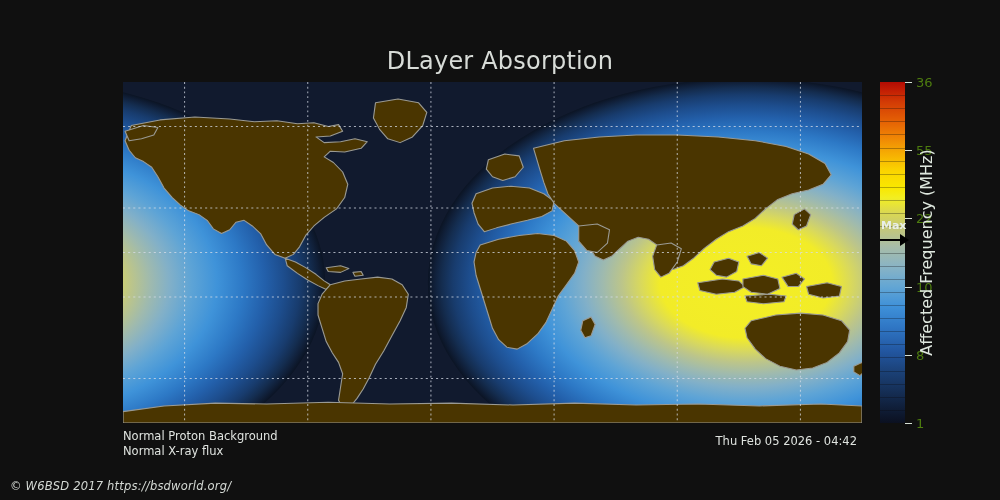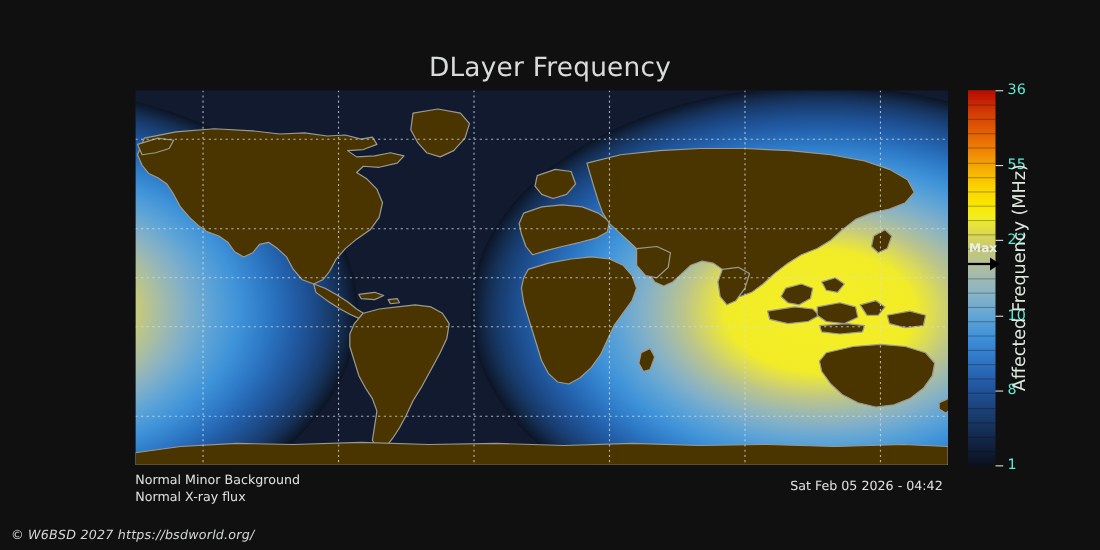--- a/index.html
+++ b/index.html
@@ -89,21 +89,21 @@
     position: absolute;
     left: 25px;
     width: 7px;
     height: 0;
     border-top: 1.5px solid #d6e0d6;
   }
   .cb-tick-label {
     position: absolute;
     left: 36px;
     font-size: 13px;
-    color: #5eead4;
+    color: #4d7c0f;
     transform: translateY(-50%);
     white-space: nowrap;
   }
   #cb-axis-label {
     position: absolute;
     left: 916px;
     top: 82px;
     height: 341px;
     width: 20px;
     display: flex;
@@ -177,21 +177,21 @@
     font-style: italic;
     color: #d5dad5;
     letter-spacing: 0.2px;
   }
 </style>
 </head>
 <body>
 
 <div id="app">
 
-  <div id="title">DLayer Frequency</div>
+  <div id="title">DLayer Absorption</div>
 
   <div id="map-panel">
     <svg id="map-svg" viewBox="0 0 720 360" preserveAspectRatio="none">
       <defs>
         <radialGradient id="absorb" cx="0" cy="0" r="1" gradientUnits="userSpaceOnUse" gradientTransform="translate(607,212) scale(310,216)">
           <stop offset="0.00" stop-color="#f4ef24"></stop>
           <stop offset="0.27" stop-color="#f2ec28"></stop>
           <stop offset="0.33" stop-color="#d9d95c"></stop>
           <stop offset="0.39" stop-color="#bcc58a"></stop>
           <stop offset="0.45" stop-color="#9fbaae"></stop>
@@ -385,21 +385,21 @@
     <span class="max-text">Max</span>
     <span class="max-arrow"></span>
     <span class="max-head"></span>
   </div>
 
   <div id="cb-axis-label">
     <span>Affected Frequency (MHz)</span>
   </div>
 
   <div id="status-left">
-    <div>Normal Minor Background</div>
+    <div>Normal Proton Background</div>
     <div>Normal X-ray flux</div>
   </div>
 
-  <div id="timestamp">Sat Feb 05 2026 - 04:42</div>
-
-  <div id="footer">© W6BSD 2027 https://bsdworld.org/</div>
+  <div id="timestamp">Thu Feb 05 2026 - 04:42</div>
+
+  <div id="footer">© W6BSD 2017 https://bsdworld.org/</div>
 
 </div>
 
 </body></html>

